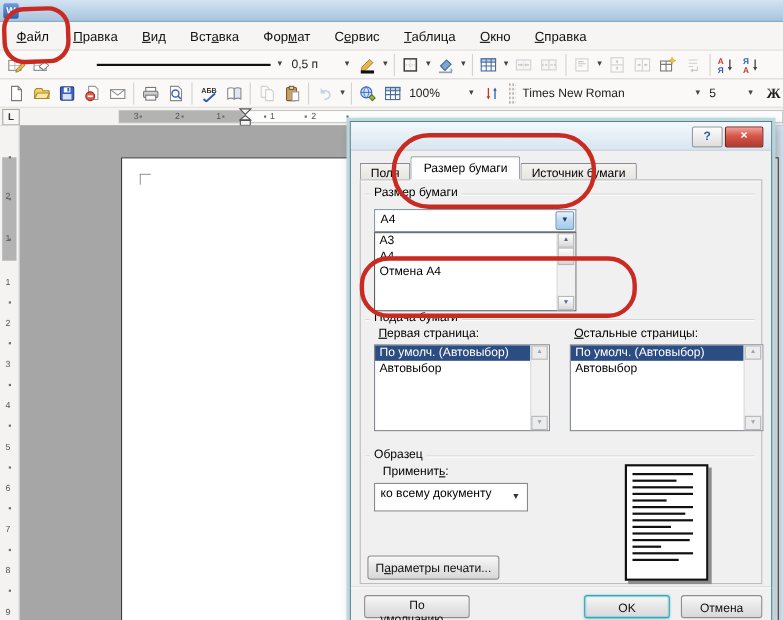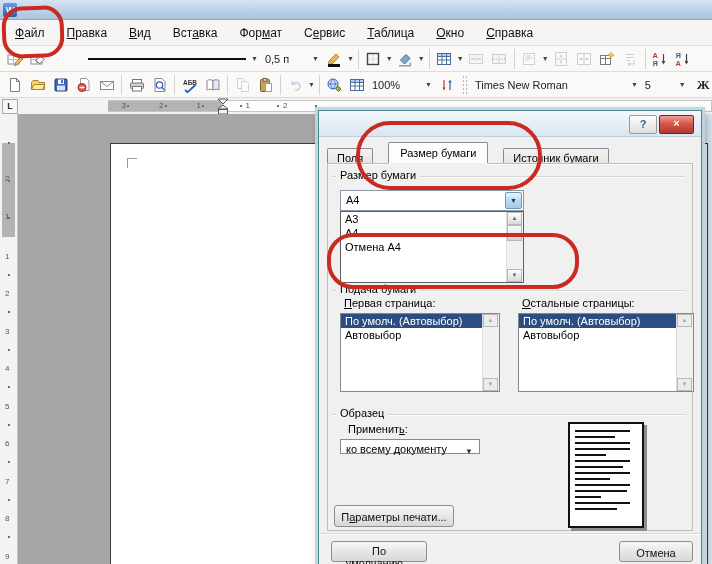--- a/index.html
+++ b/index.html
@@ -58,21 +58,21 @@
     font-size:11px;color:#000;z-index:50;}
   .dlg-titlebar{position:absolute;left:0;top:0;width:100%;height:26px;
     background:linear-gradient(#f4f8fb,#d8e6f1);border-bottom:1px solid #c2cdd8;box-sizing:border-box;}
   .dlg-title{position:absolute;left:10px;top:6px;font-size:12px;color:#1c1c1c;}
   .dlg-help{position:absolute;right:44px;top:4px;width:26px;height:17px;border:1px solid #9a9a9a;border-radius:2px;
     background:linear-gradient(#fdfdfd,#dedede);color:#2a5fa0;font-weight:bold;font-size:11px;text-align:center;line-height:16px;}
   .dlg-close{position:absolute;right:7px;top:4px;width:33px;height:17px;border:1px solid #7e1f16;border-radius:2px;
     background:linear-gradient(#f0a198,#d6564a 45%,#b03a2e);color:#fff;font-weight:bold;font-size:11px;text-align:center;line-height:15px;}
   .tabs{position:absolute;left:8px;top:31px;height:21px;}
   .tab{display:inline-block;font-size:11px;padding:3px 9px 2px;border:1px solid #898c95;border-bottom:none;
-    border-radius:2px 2px 0 0;background:linear-gradient(#f4f3f1,#e4e2dd);margin-right:15px;vertical-align:bottom;position:relative;top:3px;}
+    border-radius:2px 2px 0 0;background:linear-gradient(#f4f3f1,#e4e2dd);margin-right:0;vertical-align:bottom;position:relative;top:3px;}
   .tab.active{background:#fdfdfd;padding:4px 11px 4px;top:0;z-index:3;box-shadow:0 2px 0 #f0f0f0;}
   .tabpage{position:absolute;left:8px;top:52px;width:366px;height:368px;background:#f0f0f0;
     border:1px solid #bdbdbd;box-shadow:inset 0 1px 0 #fbfbfb;box-sizing:border-box;}
   .grp-label{position:absolute;background:#f0f0f0;padding:0 4px;z-index:2;font-size:11px;}
   .grp-line{position:absolute;height:0;border-top:1px solid #d6d6d6;border-bottom:1px solid #fcfcfc;}
   .combo{position:absolute;border:1px solid #8a99a8;background:#fff;box-sizing:border-box;}
   .combo .val{position:absolute;left:5px;top:3px;white-space:nowrap;}
   .ddbtn{position:absolute;right:1px;top:1px;bottom:1px;width:17px;border:1px solid #6f96b8;border-radius:2px;
     background:linear-gradient(#e9f3fc,#bcd9f0 50%,#a2cbea);display:flex;align-items:center;justify-content:center;
     font-size:7px;color:#17375e;box-sizing:border-box;}
@@ -491,21 +491,21 @@
         <div class="sb pale">
           <div class="sbbtn up">▲</div>
           <div class="sbbtn down">▼</div>
         </div>
       </div>
 
       <span class="grp-label" style="left:8px;top:243px">Образец</span>
       <div class="grp-line" style="left:4px;right:6px;top:250px"></div>
 
       <span class="grp-label" style="left:16px;top:259px;background:transparent">Применит<u>ь</u>:</span>
-      <div class="combo" style="left:12px;top:275px;width:140px;height:15px;border-color:#8a8a8a">
+      <div class="combo" style="left:12px;top:275px;width:140px;height:26px;border-color:#8a8a8a">
         <span class="val">ко всему документу</span>
         <span class="plainarrow">▼</span>
       </div>
 
       <div class="preview-page" id="preview-page">
           <div class="pline" style="width: 88%;"></div>
           <div class="pline" style="width: 64%;"></div>
           <div class="pline" style="width: 88%;"></div>
           <div class="pline" style="width: 88%;"></div>
           <div class="pline" style="width: 50%;"></div>
@@ -518,19 +518,20 @@
           <div class="pline" style="width: 42%;"></div>
           <div class="pline" style="width: 88%;"></div>
           <div class="pline" style="width: 68%;"></div>
         </div>
 
       <button class="btn" style="left:6px;top:341px;width:120px;height:22px">П<u>а</u>раметры печати...</button>
     </div>
 
     <div class="dlg-sep"></div>
     <button class="btn" style="left:12px;top:430px;width:96px;height:21px">По умол<u>ч</u>анию...</button>
+    <button class="btn default" style="left:212px;top:430px;width:78px;height:21px">OK</button>
     <button class="btn" style="left:300px;top:430px;width:74px;height:21px">Отмена</button>
   </div>
 
   <div class="redcircle" id="circle-file" style="border-color: rgb(201, 42, 33);"></div>
   <div class="redcircle" id="circle-tab" style="border-color: rgb(201, 42, 33);"></div>
   <div class="redcircle" id="circle-a5" style="border-color: rgb(201, 42, 33);"></div>
 </div>
 
 </body></html>

